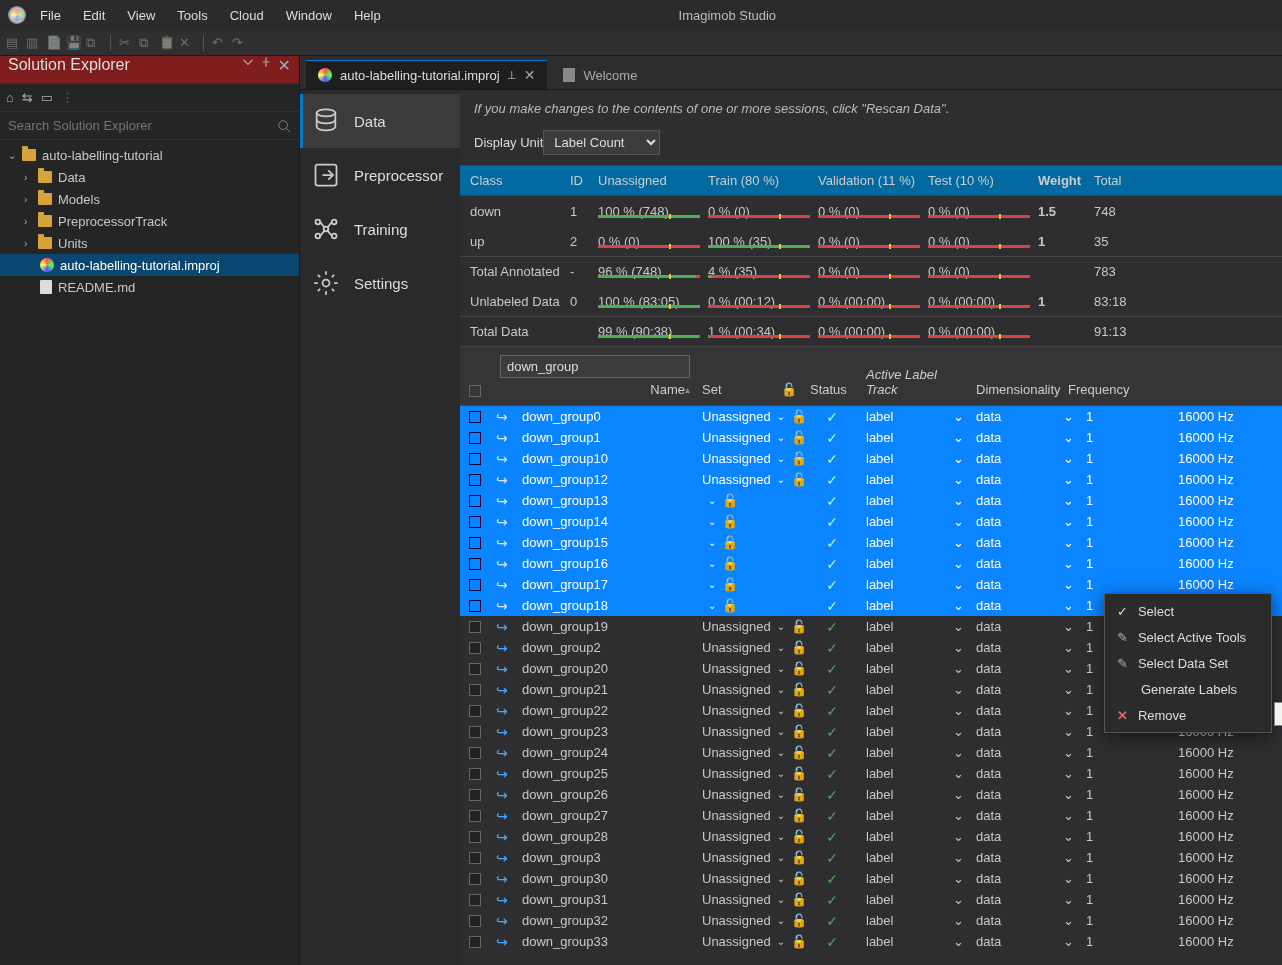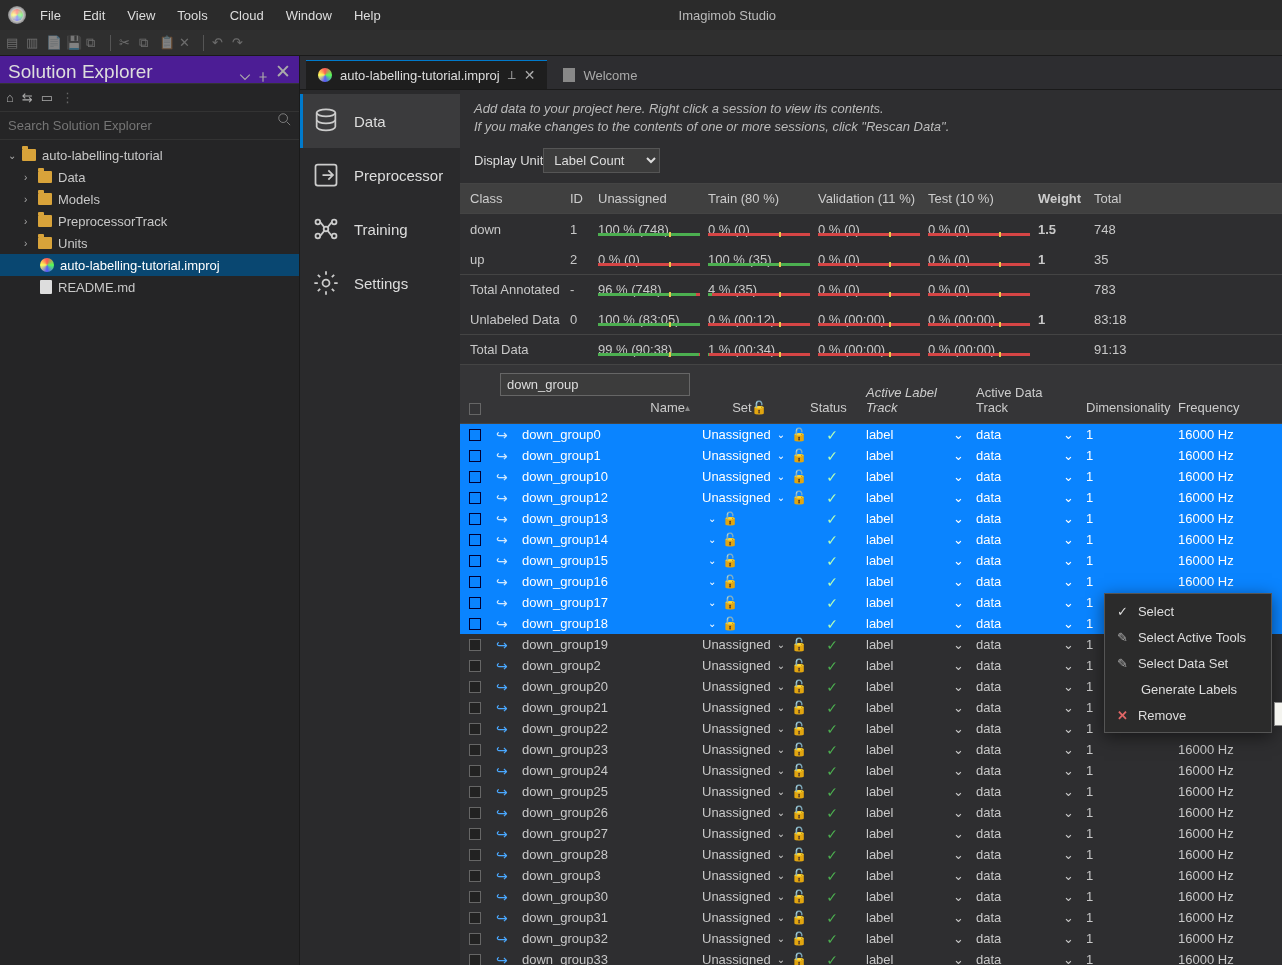--- a/index.html
+++ b/index.html
@@ -7,25 +7,25 @@
 .titlebar { height: 30px; display: flex; align-items: center; background: #2b2b2b; padding: 0 8px; }
 .logo { width: 18px; height: 18px; margin-right: 14px; background: radial-gradient(#fff 30%, #888 70%); border-radius: 50%; position: relative; }
 .logo::before { content:""; position:absolute; inset:3px; border-radius:50%; background: conic-gradient(#f55,#5f5,#55f,#ff5,#f55); opacity:.6; }
 .menu { display: flex; gap: 22px; font-size: 13px; color: #ddd; }
 .menu span { cursor: pointer; }
 .title-center { flex: 1; text-align: center; color: #bbb; font-size: 13px; }
 .toolbar { height: 26px; background: #2f2f2f; border-bottom: 1px solid #1a1a1a; display: flex; align-items: center; padding: 0 6px; gap: 4px; }
 .toolbar .tb { width: 16px; height: 16px; opacity: .4; }
 .main { display: flex; height: calc(965px - 56px); }
 .sidebar { width: 300px; background: #252526; display: flex; flex-direction: column; border-right: 1px solid #1a1a1a; }
-.panel-head { height: 28px; display: flex; align-items: flex-end; padding: 0 8px; font-size: 19px; color: #ddd; border-bottom: 1px solid #333; background:#4c1d95;}
+.panel-head { height: 28px; display: flex; align-items: flex-start; padding: 0 8px; font-size: 16px; color: #ddd; border-bottom: 1px solid #333; background:#7f1d1d;}
 .panel-head .spacer { flex:1; }
 .panel-head svg { width:12px; height:12px; fill:#aaa; margin-left:6px; }
 .panel-sub { height: 28px; display: flex; align-items: center; padding: 0 6px; gap: 8px; border-bottom: 1px solid #333;}
-.search { height: 28px; display: flex; padding: 0 8px; color: #888; border-bottom: 1px solid #333; background:#252526;}
+.search { height: 28px; display: flex; align-items: center; padding: 0 8px; color: #888; border-bottom: 1px solid #333; background:#252526;}
 .search input { flex:1; background: transparent; border:none; color:#ccc; outline:none; font-size:13px; }
 .search svg { width:14px; height:14px; fill:#888; }
 .tree { flex:1; overflow:auto; padding: 4px 0; }
 .tree .node { height: 22px; display: flex; align-items: center; padding-left: 8px; cursor:pointer; }
 .tree .node.selected { background:#094771; color:#fff; }
 .tree .indent1 { padding-left: 24px; }
 .tree .indent2 { padding-left: 40px; }
 .tree .caret { width:12px; color:#aaa; font-size:10px; margin-right:2px; }
 .tree .folder-icon { width:14px; height:12px; margin-right:6px; background:#d8a33a; border-radius:1px; position:relative; }
 .tree .folder-icon::before { content:""; position:absolute; top:-3px; left:0; width:6px; height:3px; background:#d8a33a; border-radius:1px 1px 0 0; }
@@ -47,41 +47,41 @@
 .nav-item.active { background:#3b3b3d; border-left:3px solid #007acc; padding-left:9px; }
 .nav-item svg { width:28px; height:28px; fill:none; stroke:#ccc; stroke-width:1.5; }
 
 .data-panel { flex:1; display:flex; flex-direction:column; overflow:hidden; background:#2e2e30; position:relative; }
 .hint { padding:10px 14px 8px; color:#bbb; font-style:italic; font-size:13px; line-height:1.4; }
 .display-row { padding:4px 14px 10px; display:flex; align-items:center; gap:0; color:#ddd; }
 .display-row select { background:#3c3c3c; color:#ddd; border:1px solid #555; padding:3px 18px 3px 6px; font-size:13px; }
 
 .summary { border-top:1px solid #444; border-bottom:1px solid #444; }
 .sum-row { display:flex; align-items:center; height:30px; padding:0 10px; font-size:13px; }
-.sum-row.header { background:#404040; color:#ccc; border-bottom:1px solid #444;align-items:center; }
+.sum-row.header { background:#0369a1; color:#ccc; border-bottom:1px solid #444;align-items:center; }
 .sum-row.border-t { border-top:1px solid #444; }
 .col-class { width:100px; }
 .col-id { width:28px; }
 .col-un, .col-tr, .col-va, .col-te { width:110px; position:relative; padding-right:4px; }
 .col-w { width:56px;font-weight:bold; }
 .col-tot { width:56px; }
 .bar-track { position:absolute; left:0; right:8px; bottom:1px; height:3px; }
 .bar-red { background:#d64545; height:3px; }
 .bar-green { background:#4caf50; height:3px; position:absolute; top:0; left:0; }
 .bar-yellow-tick { position:absolute; width:2px; height:5px; background:#e6c84a; top:-1px; }
 
 .sessions { flex:1; overflow:auto; position:relative; }
 .sess-head { display:flex; background:#353537; border-bottom:1px solid #444; position:sticky; top:0; }
 .sess-head .h { padding:8px 6px; font-size:13px; color:#ccc; display:flex; align-items:flex-end; }
 .hc-chk { width:30px; padding:8px 0; justify-content:center; }
 .hc-chk2 { width:26px; }
 .hc-name { width:180px; flex-direction:column; align-items:stretch; }
 .hc-name input { background:#3c3c3c; border:1px solid #666; color:#ddd; padding:3px 6px; margin-bottom:4px; font-size:13px; }
 .hc-name .lbl { display:flex; justify-content:space-between; align-items:center; }
-.hc-set { width:108px; justify-content:center; }
+.hc-set { width:108px; justify-content:space-between; }
 .hc-status { width:56px; }
 .hc-alt { width:110px;font-style:italic; }
 .hc-adt { width:110px; }
 .hc-dim { width:92px; }
 .hc-freq { width:70px; }
 
 .sess-row { display:flex; height:21px; align-items:center; font-size:13px; cursor:pointer; }
 .sess-row.sel { background:#0a84ff; color:#fff; }
 .sess-row .c { padding:0 6px; display:flex; align-items:center; }
 .c-chk { width:30px; justify-content:center; }
@@ -250,21 +250,20 @@
           <svg viewBox="0 0 24 24">
               <circle cx="12" cy="12" r="3"></circle>
               <path d="M12 2v3M12 19v3M2 12h3M19 12h3M5 5l2 2M17 17l2 2M5 19l2-2M17 7l2-2"></path>
             </svg>
           <span>Settings</span>
         </div>
       </div>
 
       <div class="data-panel">
         <div class="hint">
-          <div>Add data to your project here. Right click a session to view its contents.</div>
           <div>If you make changes to the contents of one or more sessions, click "Rescan Data".</div>
         </div>
         <div class="display-row">
           <span>Display Unit</span>
           <select><option>Label Count</option></select>
         </div>
 
         <div class="summary" id="summary">
             <div class="sum-row header">
   <div class="col-class">Class</div>
@@ -420,21 +419,20 @@
                   <span>Name</span>
                   <span style="color:#888;font-size:10px">▴</span>
                 </div>
             </div>
             <div class="h hc-set">
                 <span>Set</span>
                 <span style="color:#888">🔓</span>
               </div>
             <div class="h hc-status">Status</div>
             <div class="h hc-alt">Active Label Track</div>
-            <div class="h hc-adt">Active Data Track</div>
             <div class="h hc-dim">Dimensionality</div>
             <div class="h hc-freq">Frequency</div>
           </div>
           <div id="session-rows">
               <div class="sess-row sel">
     <div class="c c-chk">
                   <div class="box"></div>
                 </div>
     <div class="c c-arr">↪</div>
     <div class="c c-name">down_group0</div>

